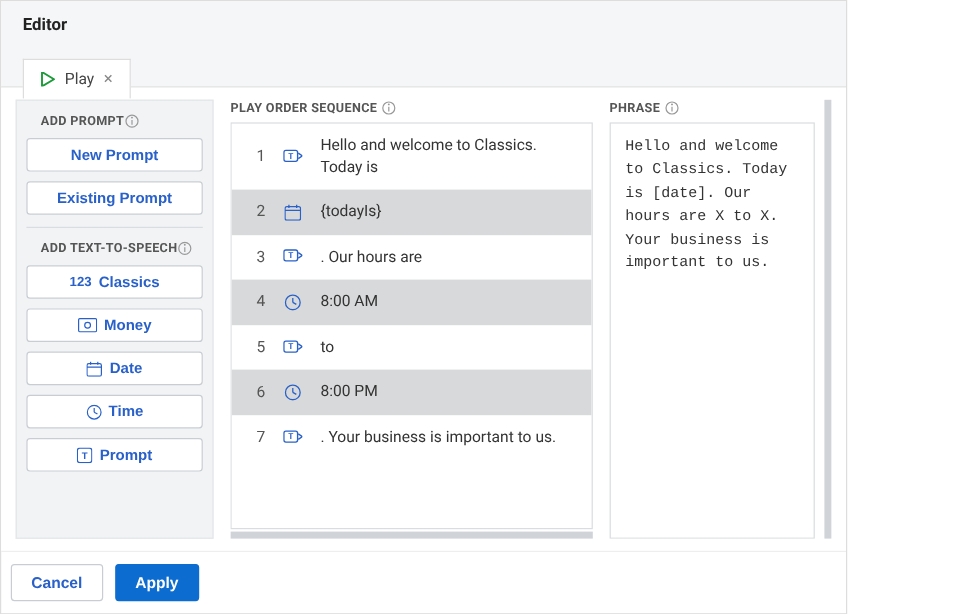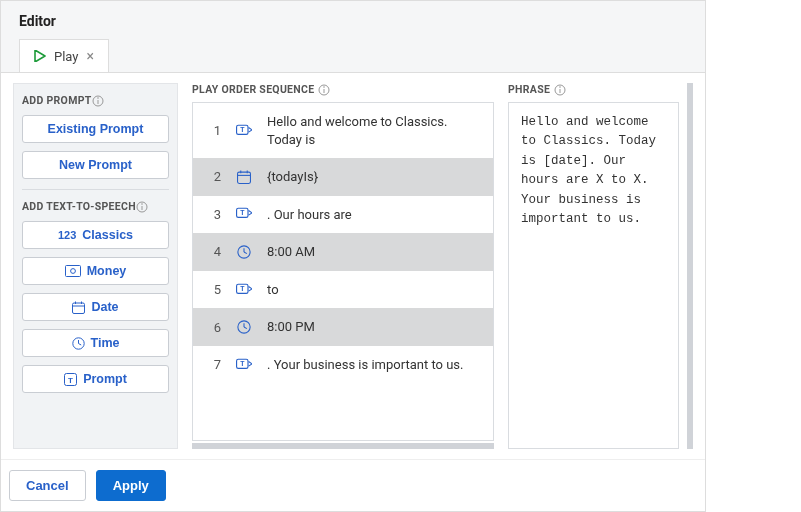--- a/index.html
+++ b/index.html
@@ -1,26 +1,26 @@
 <!DOCTYPE html>
 <html><head>
 <meta charset="utf-8">
 <style>
   * { box-sizing: border-box; margin: 0; padding: 0; }
   body { font-family: -apple-system, BlinkMacSystemFont, "Segoe UI", Roboto, Arial, sans-serif; font-size: 13px; color: #333; background: #fff; }
   .editor-window { width: 706px; height: 512px; display: flex; flex-direction: column; border: 1px solid #ddd; }
   .header { padding: 12px 18px 0 18px; background: #f5f6f7; border-bottom: 1px solid #ddd; }
   .header-title { font-weight: 700; font-size: 14px; color: #222; margin-bottom: 10px; }
   .tabs { display: flex; }
-  .tab { background: #fff; border: 1px solid #ddd; border-bottom: none; padding: 8px 14px; display: flex; align-items: center; gap: 8px; font-size: 13px; color: #444; position: relative; top: 0; }
+  .tab { background: #fff; border: 1px solid #ddd; border-bottom: none; padding: 8px 14px; display: flex; align-items: center; gap: 8px; font-size: 13px; color: #444; position: relative; top: 10px; }
   .tab svg.play-svg { width: 12px; height: 12px; }
   .tab-close { color: #888; font-size: 14px; cursor: pointer; }
   .body { flex: 1; display: flex; padding: 10px 12px; gap: 14px; background: #fff; overflow: hidden; }
   .sidebar { width: 165px; background: #f1f3f5; border: 1px solid #e3e5e8; padding: 10px 8px; flex-shrink: 0; }
-  .side-section-title { font-size: 10.5px; font-weight: 700; color: #555; letter-spacing: 0.3px; display: flex; align-items: center; gap: 0; margin-bottom: 8px; }
+  .side-section-title { font-size: 10.5px; font-weight: 700; color: #555; letter-spacing: 0.3px; display: flex; align-items: center; gap: 0; margin-bottom: 8px; margin-left: 12px; }
   .side-btn { display: flex; align-items: center; justify-content: center; gap: 6px; width: 100%; background: #fff; border: 1px solid #c9cdd3; border-radius: 3px; padding: 6px 4px; color: #2961c9; font-size: 12.5px; font-weight: 600; cursor: pointer; margin-bottom: 8px; }
   .side-divider { height: 1px; background: #d9dce0; margin: 10px 0; }
   .main { flex: 1; display: flex; gap: 14px; overflow: hidden; }
   .seq-panel { flex: 1.35; display: flex; flex-direction: column; min-width: 0; }
   .phrase-panel { flex: 0.8; display: flex; flex-direction: column; min-width: 0; border-right: 6px solid #d0d3d8; }
   .panel-title { font-size: 10.5px; font-weight: 700; color: #555; letter-spacing: 0.3px; display: flex; align-items: center; gap: 4px; margin-bottom: 6px; }
   .seq-list { border: 1px solid #d9dce0; background: #fff; flex: 1; overflow-y: auto; }
   .seq-row { display: flex; align-items: center; padding: 10px 12px; gap: 14px; font-size: 13px; color: #333; }
   .seq-row:nth-child(even) { background: #d8d9da; }
   .seq-idx { width: 16px; text-align: right; color: #555; flex-shrink: 0; }
@@ -60,24 +60,24 @@
         <span>ADD PROMPT</span>
         <span class="info-icon">
             <svg viewBox="0 0 12 12">
               <circle cx="6" cy="6" r="5" fill="none" stroke="#999" stroke-width="1"></circle>
               <line x1="6" y1="5" x2="6" y2="9" stroke="#999" stroke-width="1"></line>
               <circle cx="6" cy="3" r="0.8" fill="#999"></circle>
             </svg>
           </span>
       </div>
       <button class="side-btn">
+          <span>New Prompt</span>
+        </button>
+      <button class="side-btn">
           <span>Existing Prompt</span>
-        </button>
-      <button class="side-btn">
-          <span>New Prompt</span>
         </button>
 
       <div class="side-divider"></div>
 
       <div class="side-section-title">
         <span>ADD TEXT-TO-SPEECH</span>
         <span class="info-icon">
             <svg viewBox="0 0 12 12">
               <circle cx="6" cy="6" r="5" fill="none" stroke="#999" stroke-width="1"></circle>
               <line x1="6" y1="5" x2="6" y2="9" stroke="#999" stroke-width="1"></line>

